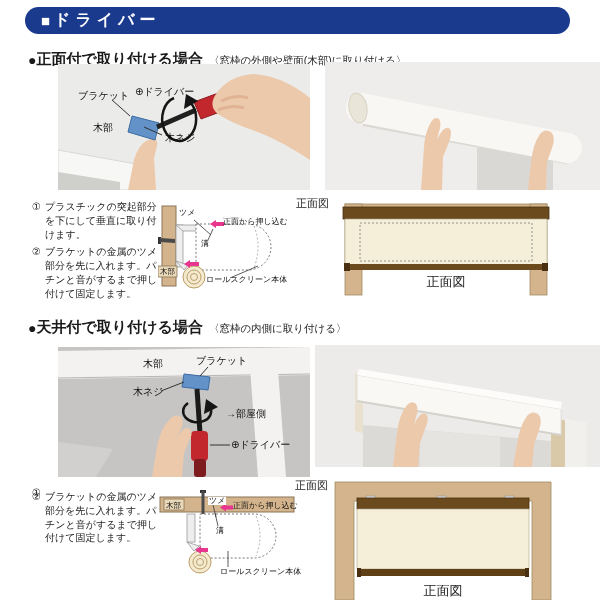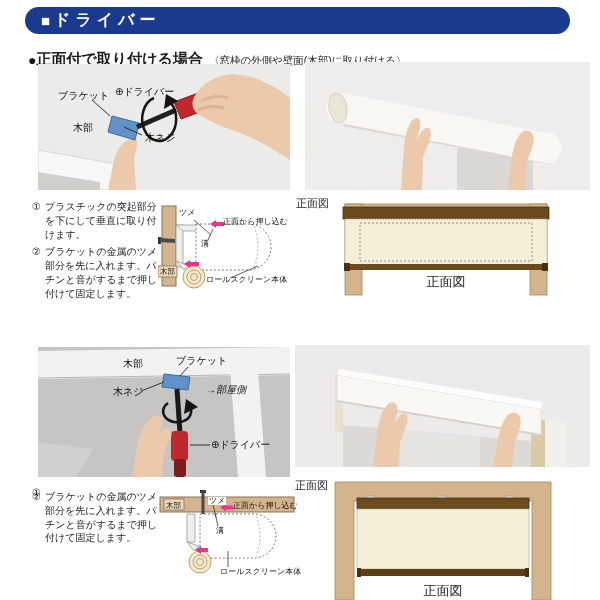--- a/index.html
+++ b/index.html
@@ -7,21 +7,21 @@
         font-family:"Liberation Sans","DejaVu Sans",sans-serif;color:#1a1a1a;}
   .abs{position:absolute;}
   .header-bar{position:absolute;left:25px;top:7px;width:545px;height:27px;border-radius:14px;
               background:#1a3a8e;color:#fff;display:flex;align-items:center;padding-left:16px;box-sizing:border-box;}
   .hdr-icon{font-size:15px;margin-right:4px;}
   .hdr-title{font-size:16px;font-weight:bold;letter-spacing:5px;}
   .sec-heading{position:absolute;left:28px;white-space:nowrap;}
   .sec-bullet{font-size:14px;font-weight:bold;vertical-align:-1px;}
   .sec-title{font-size:15px;font-weight:bold;}
   .sec-sub{font-size:10.5px;margin-left:6px;color:#222;}
-  .photo{position:absolute;overflow:hidden;}
+  .photo{position:absolute;overflow:hidden;margin-left:20px;}
   .plbl{position:absolute;font-size:10px;line-height:1;color:#111;white-space:nowrap;}
   .lbl{position:absolute;font-size:8px;line-height:1;color:#111;white-space:nowrap;}
   .cap-sm{position:absolute;font-size:11px;color:#222;white-space:nowrap;}
   .cap-lg{position:absolute;font-size:13px;color:#222;text-align:center;white-space:nowrap;}
   .steps{position:absolute;width:128px;font-size:10px;line-height:1.38;color:#222;}
   .step{position:relative;padding-left:13px;margin-bottom:4px;}
   .step .mk{position:absolute;left:0;top:0;}
   svg{display:block;}
 </style>
 </head>
@@ -155,20 +155,23 @@
       <rect x="3" y="5" width="206" height="12" fill="#6b4a1e" stroke="#4a3010" stroke-width="0.8"></rect>
       <rect x="5" y="17" width="202" height="46" fill="#f5eed8" stroke="#b8ae94" stroke-width="0.7"></rect>
       <rect x="20" y="21" width="172" height="38" fill="none" stroke="#888" stroke-width="0.9" stroke-dasharray="2,2"></rect>
       <rect x="8" y="62" width="196" height="6" fill="#6b4a1e"></rect>
       <rect x="4" y="61" width="6" height="8" fill="#4a3010"></rect>
       <rect x="202" y="61" width="6" height="8" fill="#4a3010"></rect>
     </svg>
   </div>
   <div class="cap-lg" style="left:340px;top:273px;width:212px;">正面図</div>
 
+  <div class="sec-heading" style="top:318px;">
+    <span class="sec-bullet">●</span><span class="sec-title">天井付で取り付ける場合</span><span class="sec-sub">〈窓枠の内側に取り付ける〉</span>
+  </div>
 
   <div class="photo" style="left:38px;top:347px;width:252px;height:130px;background:#c7c5c3;">
     <svg width="252" height="130" viewBox="0 0 252 130">
       <rect x="0" y="0" width="252" height="130" fill="#c7c5c3"></rect>
       <polygon points="0,4 252,0 252,28 0,32" fill="#f3f2f0"></polygon>
       <line x1="0" y1="31" x2="252" y2="27" stroke="#b8b6b4" stroke-width="1"></line>
       <polygon points="192,20 220,23 228,130 200,130" fill="#f3f2f0"></polygon>
       <polygon points="0,95 55,102 38,130 0,130" fill="#d2d0ce"></polygon>
       <polygon points="126,27 152,30 150,43 124,40" fill="#6292c8" stroke="#3c6ba3"></polygon>
       <g>
@@ -183,21 +186,21 @@
       </g>
       <g stroke="#333" stroke-width="1">
         <line x1="150" y1="20" x2="142" y2="29"></line>
         <line x1="103" y1="44" x2="126" y2="35"></line>
         <line x1="172" y1="98" x2="152" y2="98"></line>
       </g>
     </svg>
     <div class="plbl" style="left:85px;top:12px;">木部</div>
     <div class="plbl" style="left:138px;top:9px;">ブラケット</div>
     <div class="plbl" style="left:75px;top:40px;">木ネジ</div>
-    <div class="plbl" style="left:168px;top:38px;font-style:italic;">→部屋側</div>
+    <div class="plbl" style="left:168px;top:62px;">→部屋側</div>
     <div class="plbl" style="left:173px;top:93px;">⊕ドライバー</div>
   </div>
 
   <div class="photo" style="left:295px;top:345px;width:295px;height:122px;background:#ecebe9;">
     <svg width="295" height="122" viewBox="0 0 295 122">
       <rect x="0" y="0" width="295" height="122" fill="#ecebe9"></rect>
       <polygon points="48,80 236,96 236,122 48,122" fill="#dcdad7"></polygon>
       <polygon points="105,85 185,92 185,122 105,122" fill="#e6e4e1"></polygon>
       <polygon points="236,72 252,76 252,122 236,122" fill="#d9c9a9"></polygon>
       <polygon points="250,74 272,78 272,122 250,122" fill="#f1f0ed"></polygon>

